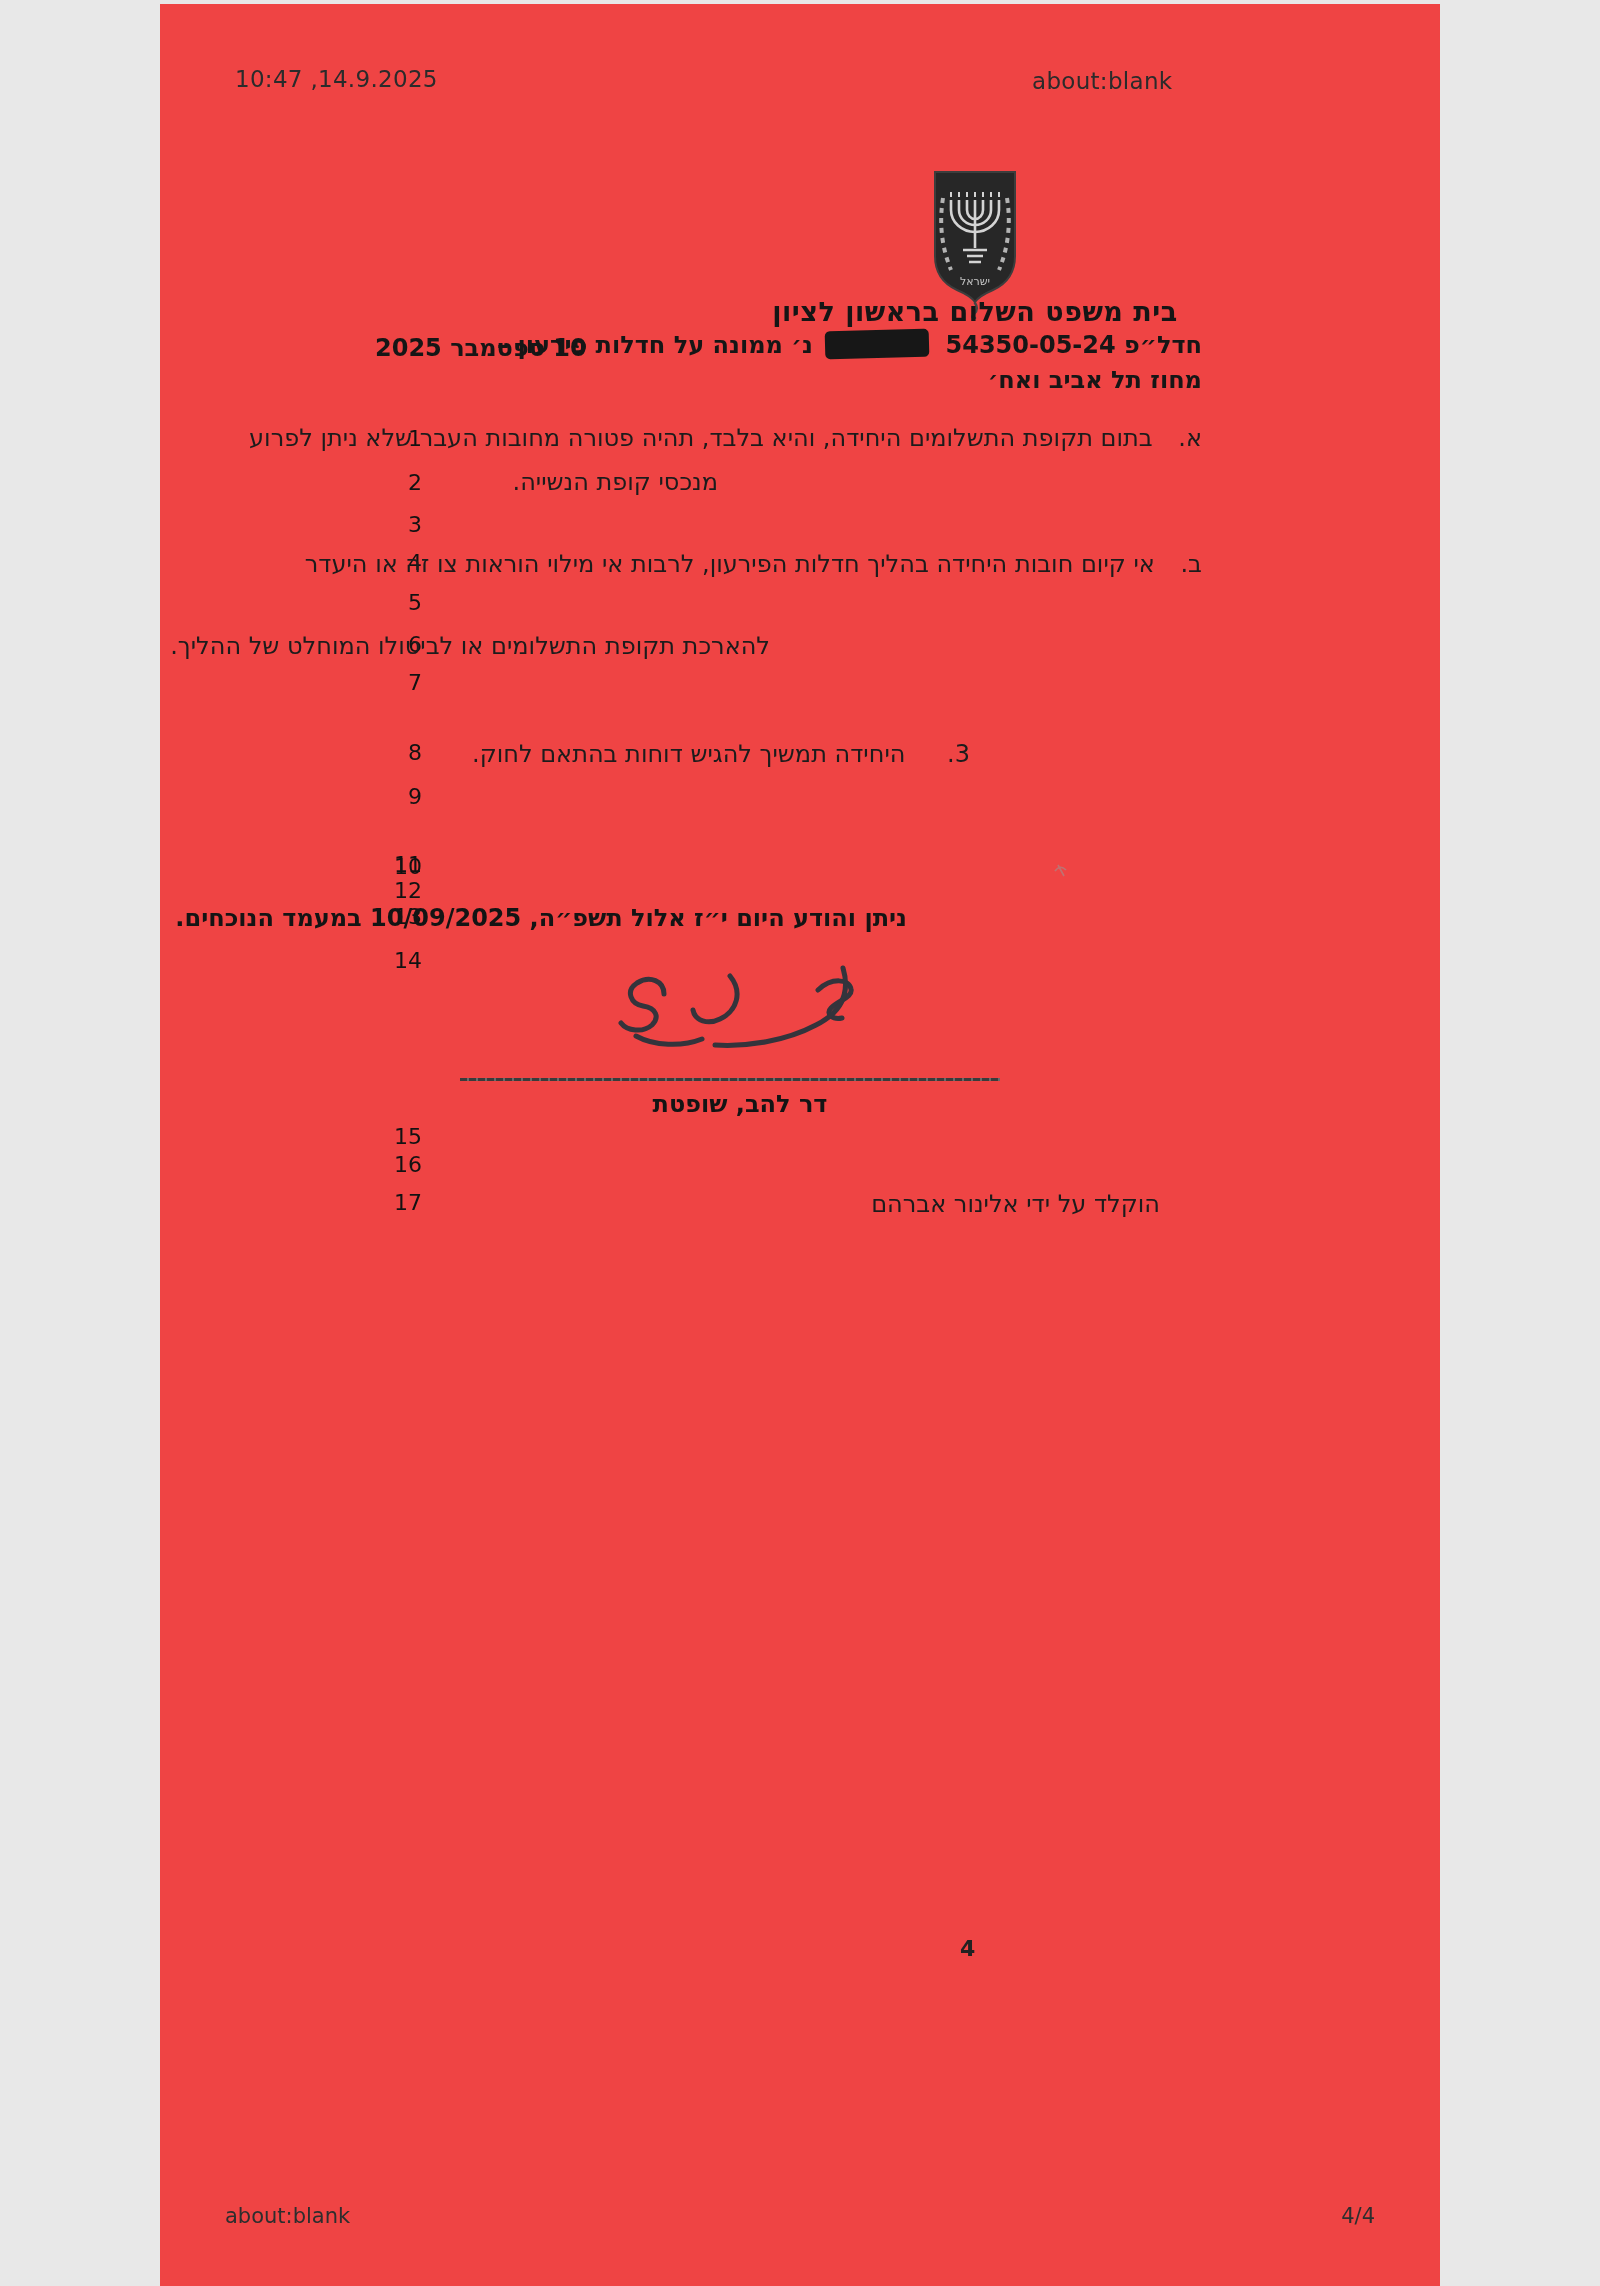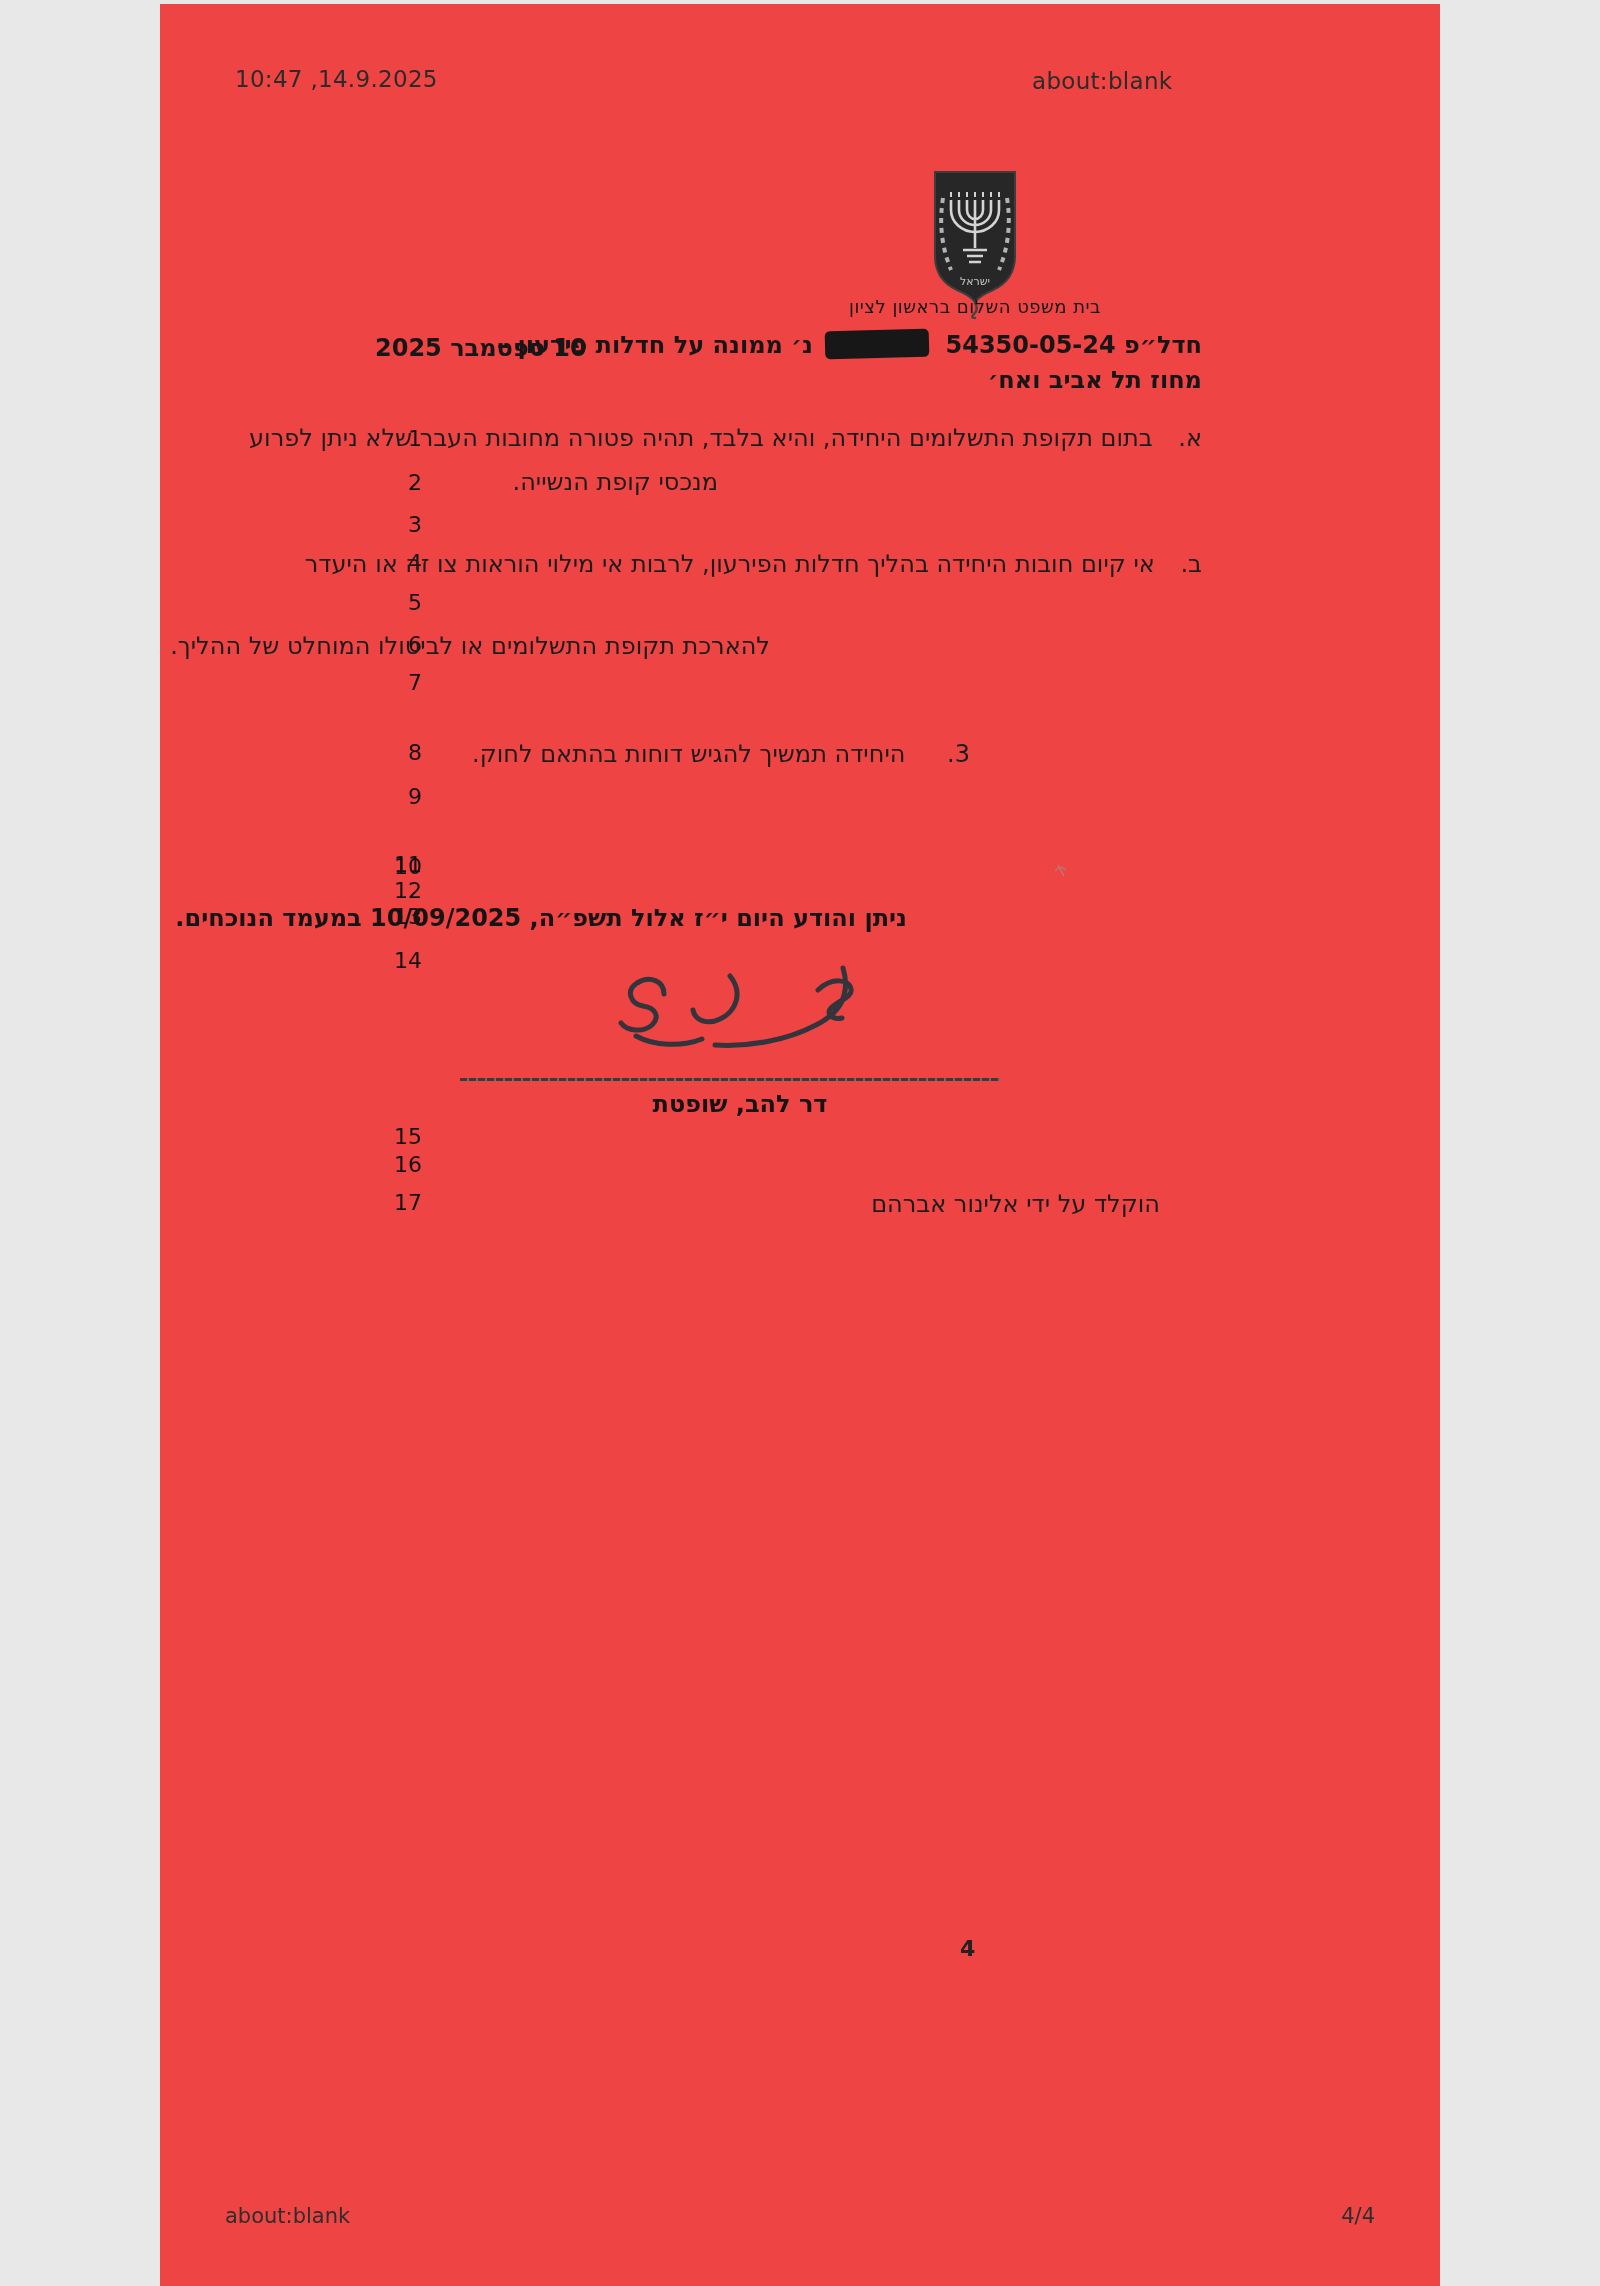--- a/index.html
+++ b/index.html
@@ -7,21 +7,21 @@
     position:relative;
     width:1280px; height:2286px;
     background:#ef4444;
     font-family:"DejaVu Sans", sans-serif;
     color:#1e1e1e;
     overflow:hidden;
     margin:4px auto;
   }
   .abs { position:absolute; white-space:nowrap; }
   .hdr-small { font-size:23px; color:#2b2b2b; letter-spacing:0.3px; }
-  .court-title { font-size:18px; font-weight:normal; color:#151515; letter-spacing:0.5px; }
+  .court-title { font-size:27px; font-weight:bold; color:#151515; letter-spacing:0.5px; }
   .case-line { font-size:24px; font-weight:bold; color:#161616; }
   .body-line { font-size:24px; color:#1c1c1c; }
   .bold-line { font-weight:bold; color:#141414; }
   .line-num { position:absolute; left:218px; width:44px; text-align:right; font-size:22px; color:#121212; }
   .para-label { margin-left:18px; }
   .item-num-gap { margin-right:34px; }
   .redaction {
     display:inline-block; width:104px; height:28px;
     background:#171717; border-radius:5px;
     vertical-align:-5px; transform:rotate(-1.5deg);

